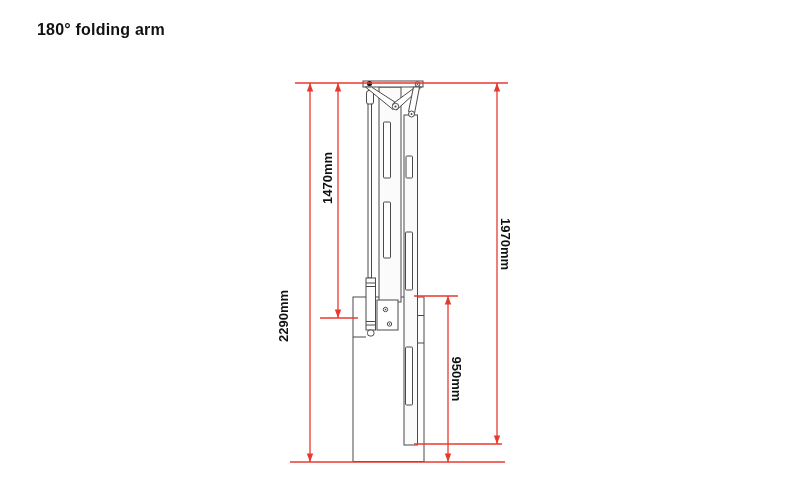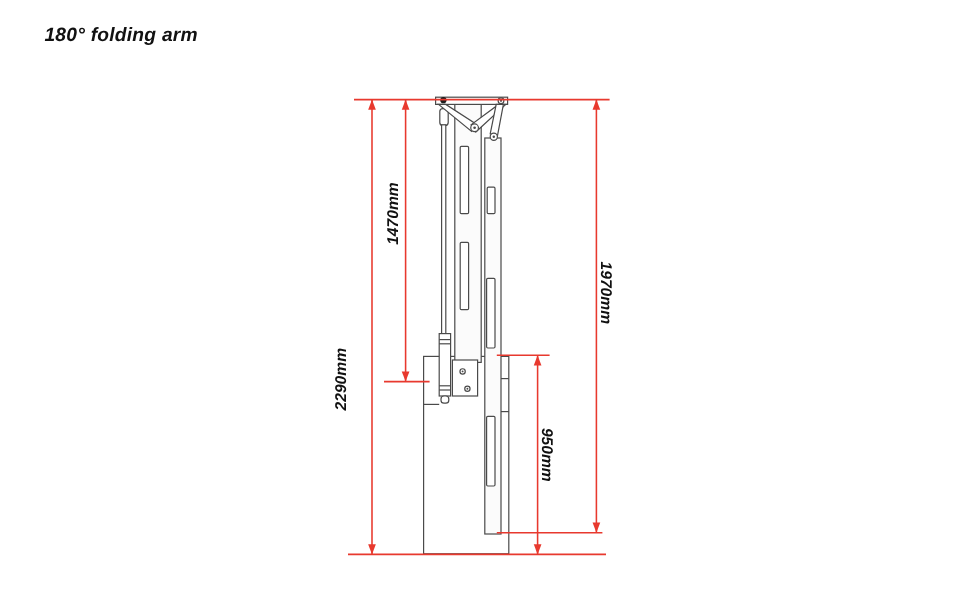--- a/index.html
+++ b/index.html
@@ -2,21 +2,20 @@
 <html><head>
 <meta charset="utf-8">
 <style>
   html,body{margin:0;padding:0;background:#ffffff;}
   .page{
     position:relative;
     width:797px;height:502px;
     background:#ffffff;
     font-family:"Liberation Sans", sans-serif;
     overflow:hidden;
-    font-style:italic;
   }
   .drawing-title{
     position:absolute;
     left:37px;top:21px;
     font-size:16px;
     font-weight:bold;
     color:#111111;
     letter-spacing:0.2px;
   }
   svg{position:absolute;left:0;top:0;}

